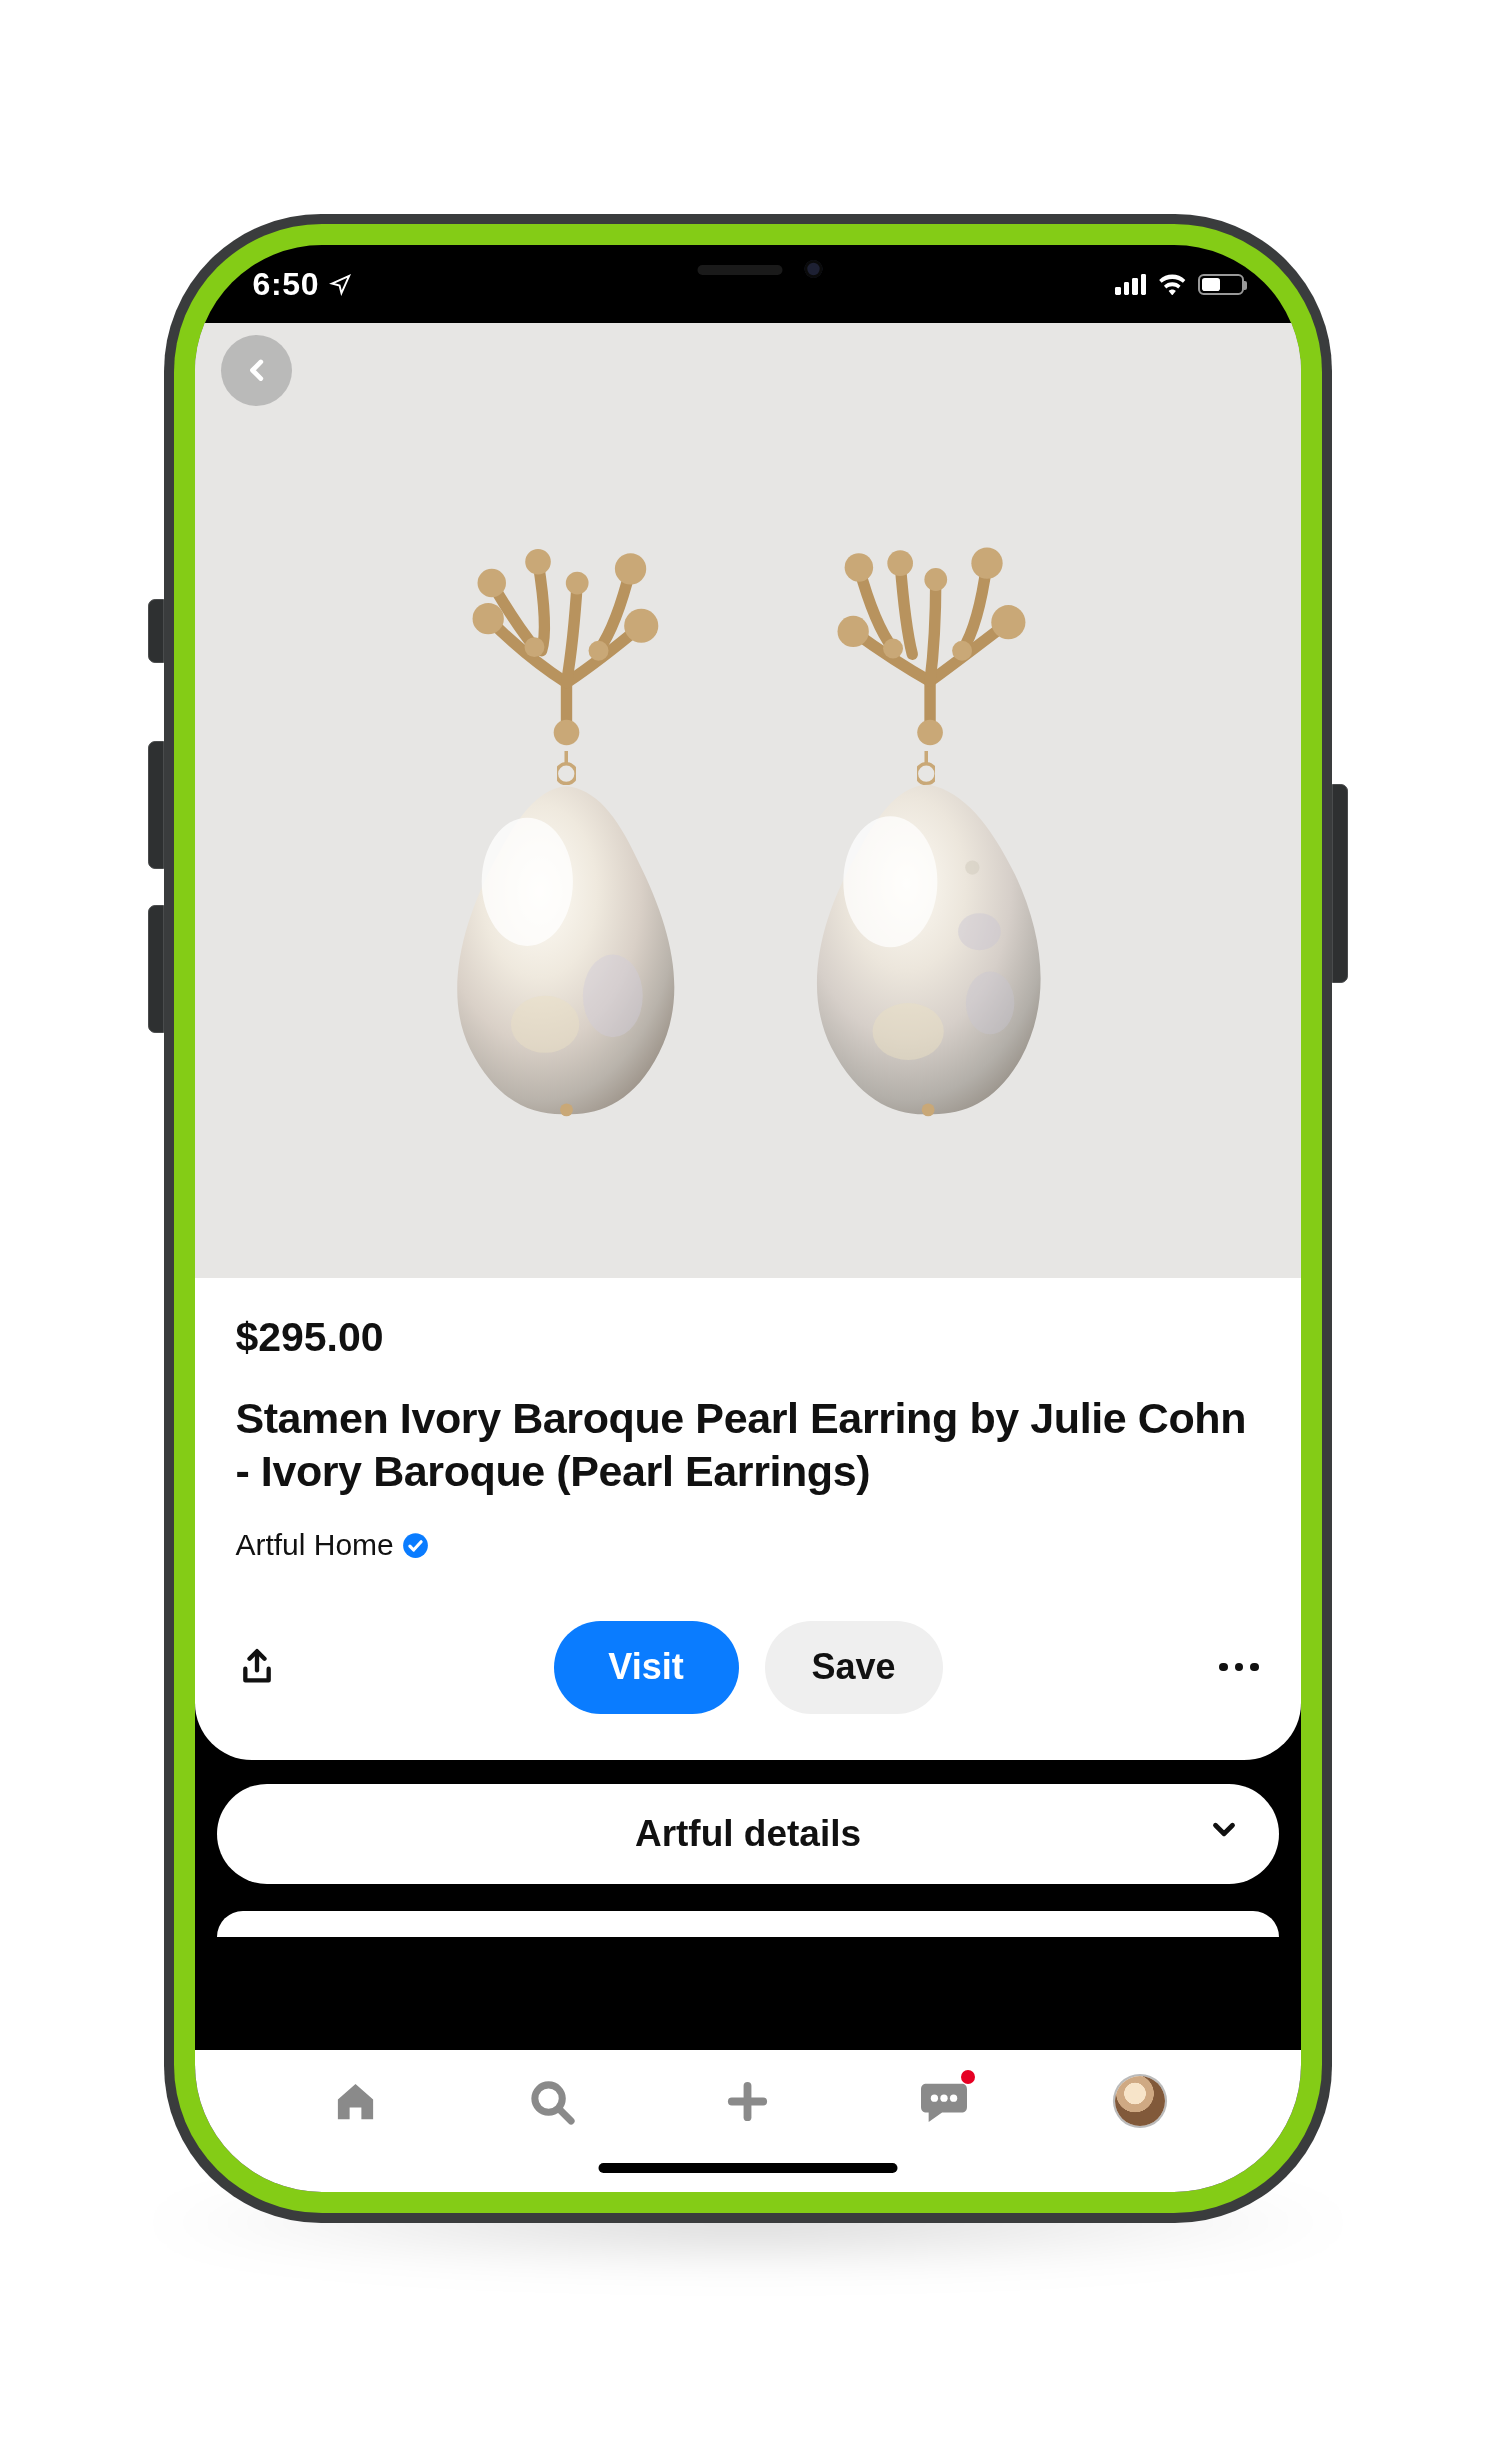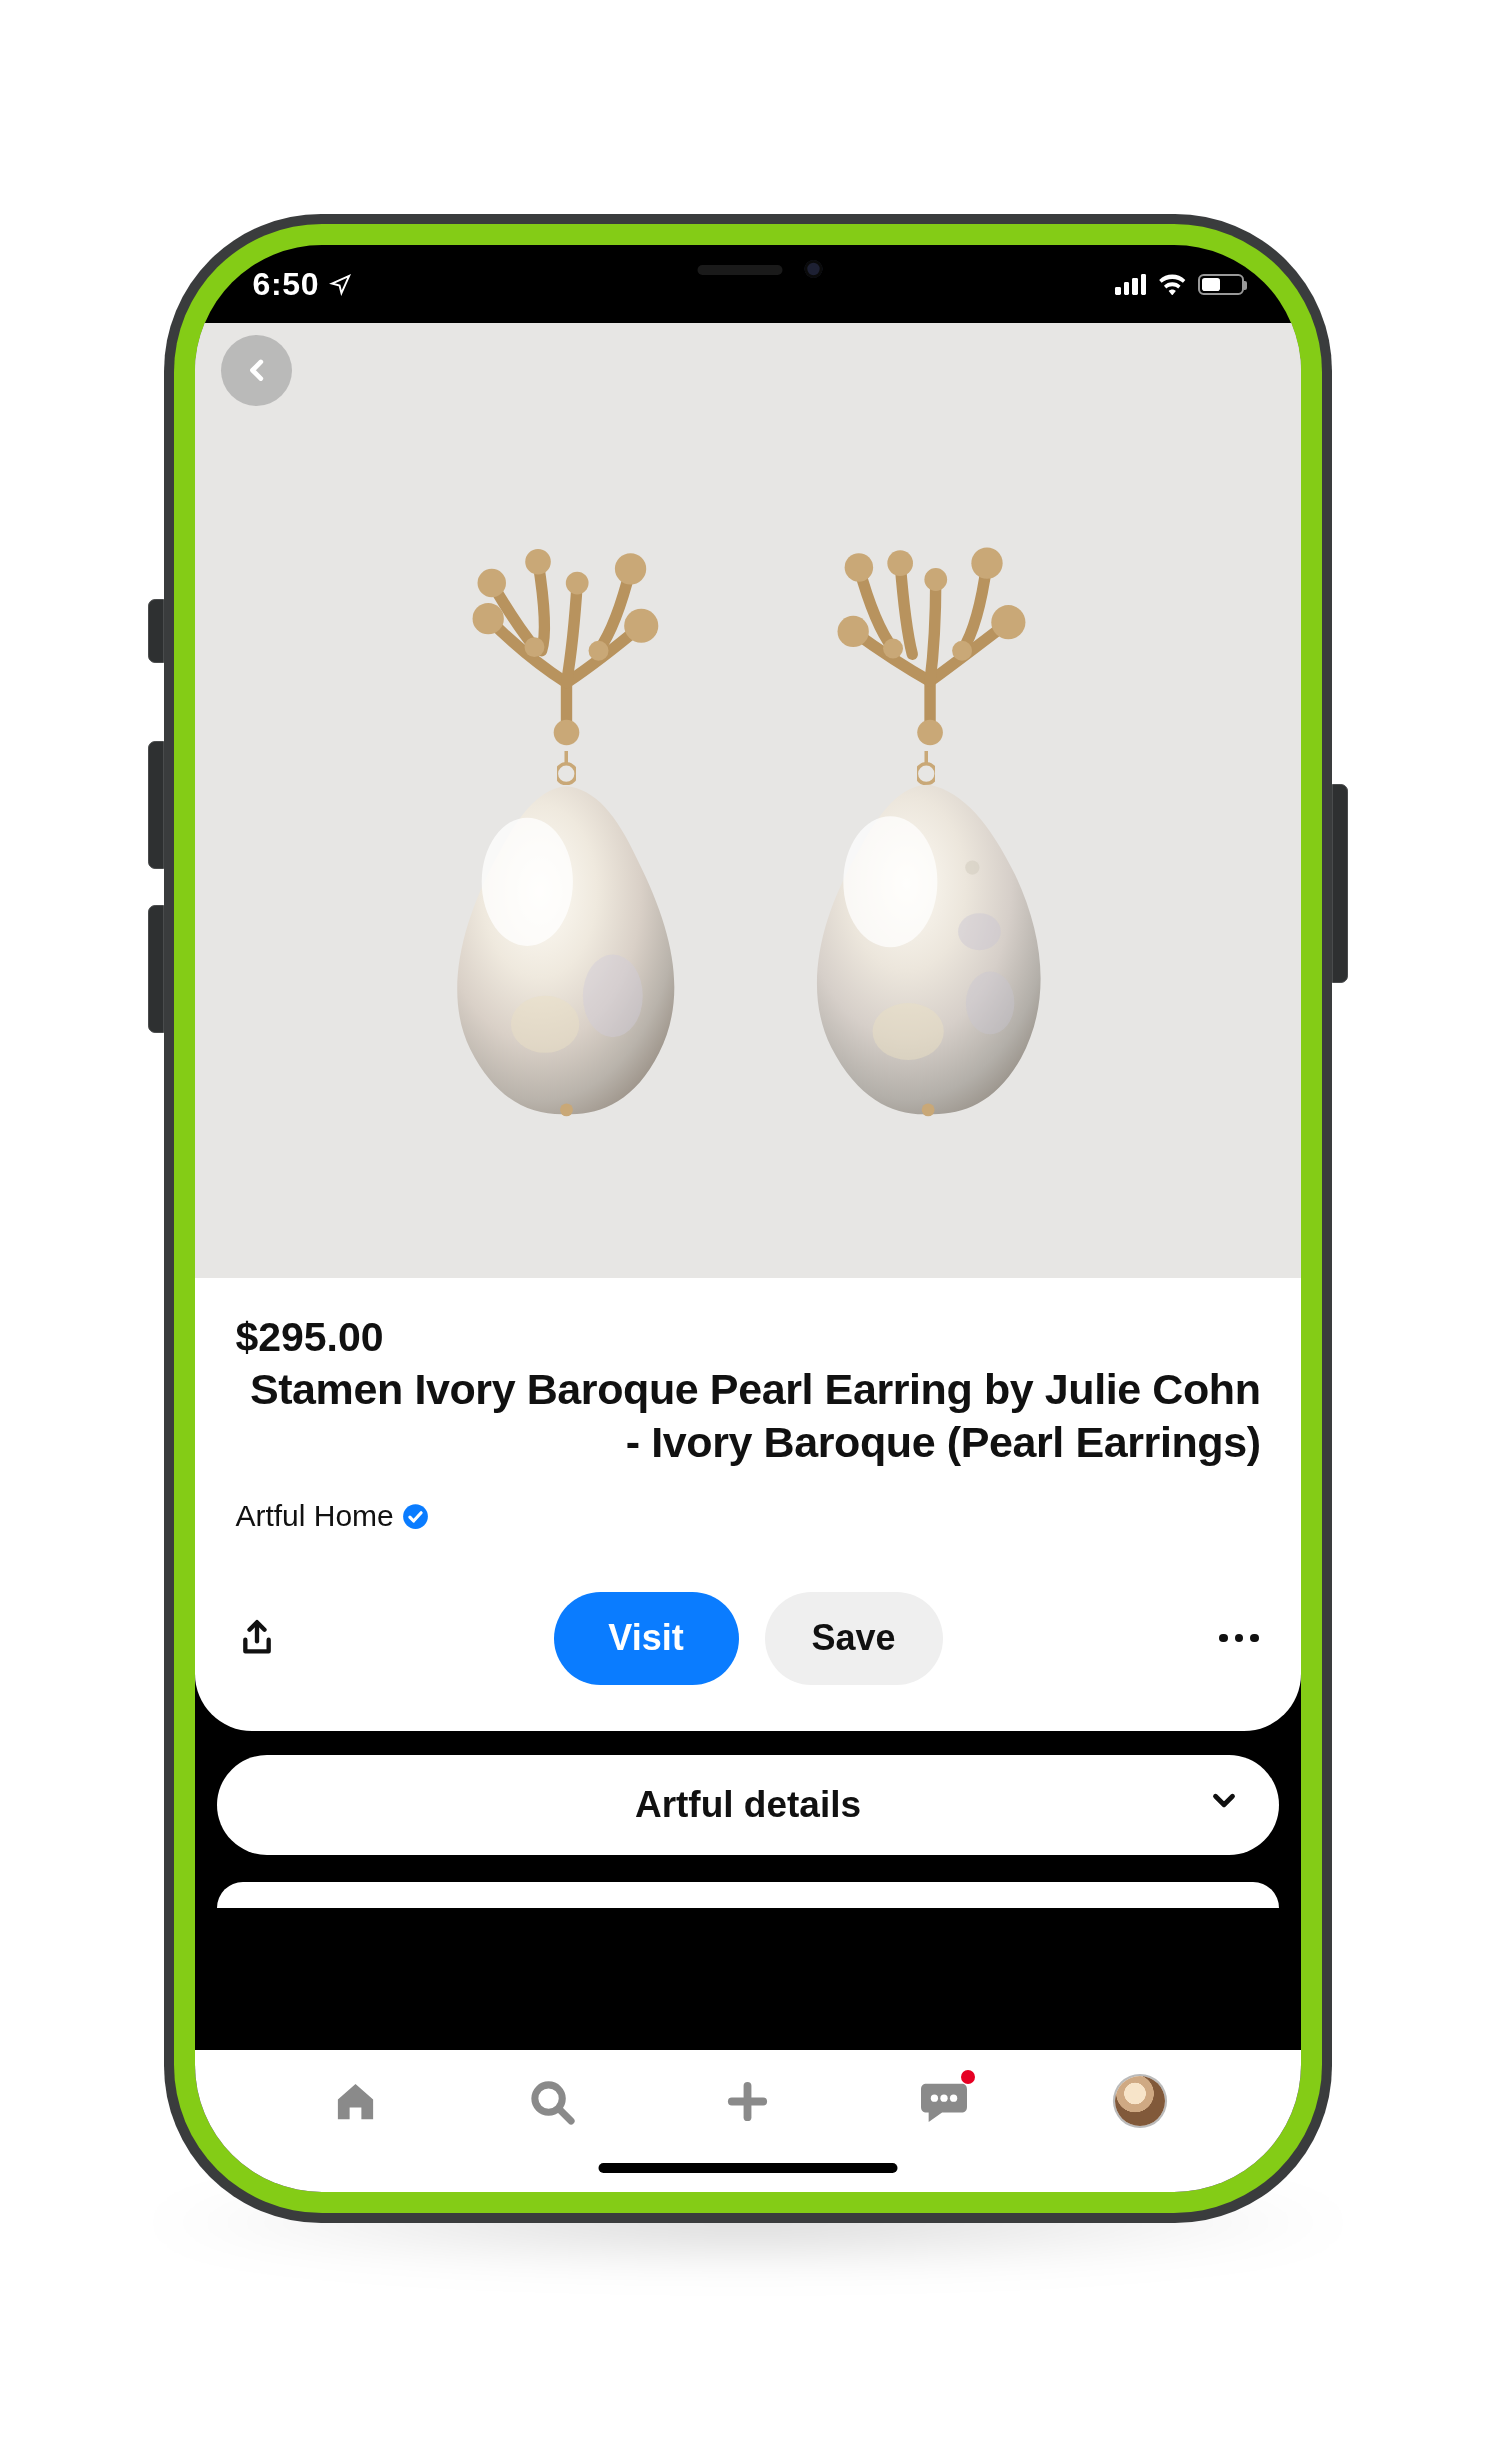--- a/index.html
+++ b/index.html
@@ -129,21 +129,21 @@
   }
 
   
   .earring-wrap{ display:flex; gap:85px; padding-top:36px;}
   .earring{ display:flex; flex-direction:column; align-items:center;}
   .pearl{ position:relative; }
 
   
   .desc{ padding:36px 40px 21.4px; }
   .price{ font-size:41px; font-weight:700; color:#111; }
-  .title{ font-size:43px; font-weight:800; color:#111; line-height:1.22; margin-top:2px; letter-spacing:-0.4px;text-align:right;}
+  .title{ font-size:43px; font-weight:800; color:#111; line-height:1.22; margin-top:31px; letter-spacing:-0.4px;}
   .partner{ display:flex; align-items:center; gap:8px; margin-top:31px; font-size:30px; color:#111;}
   .verified{ width:27px; height:27px; }
 
   
   .actions{
     display:flex; align-items:center; justify-content:space-between;
     padding:37px 40px 46px;
     gap:39px;
   }
   .share-btn{ width:43px; height:43px; display:flex; align-items:center; justify-content:center; cursor:pointer;}

